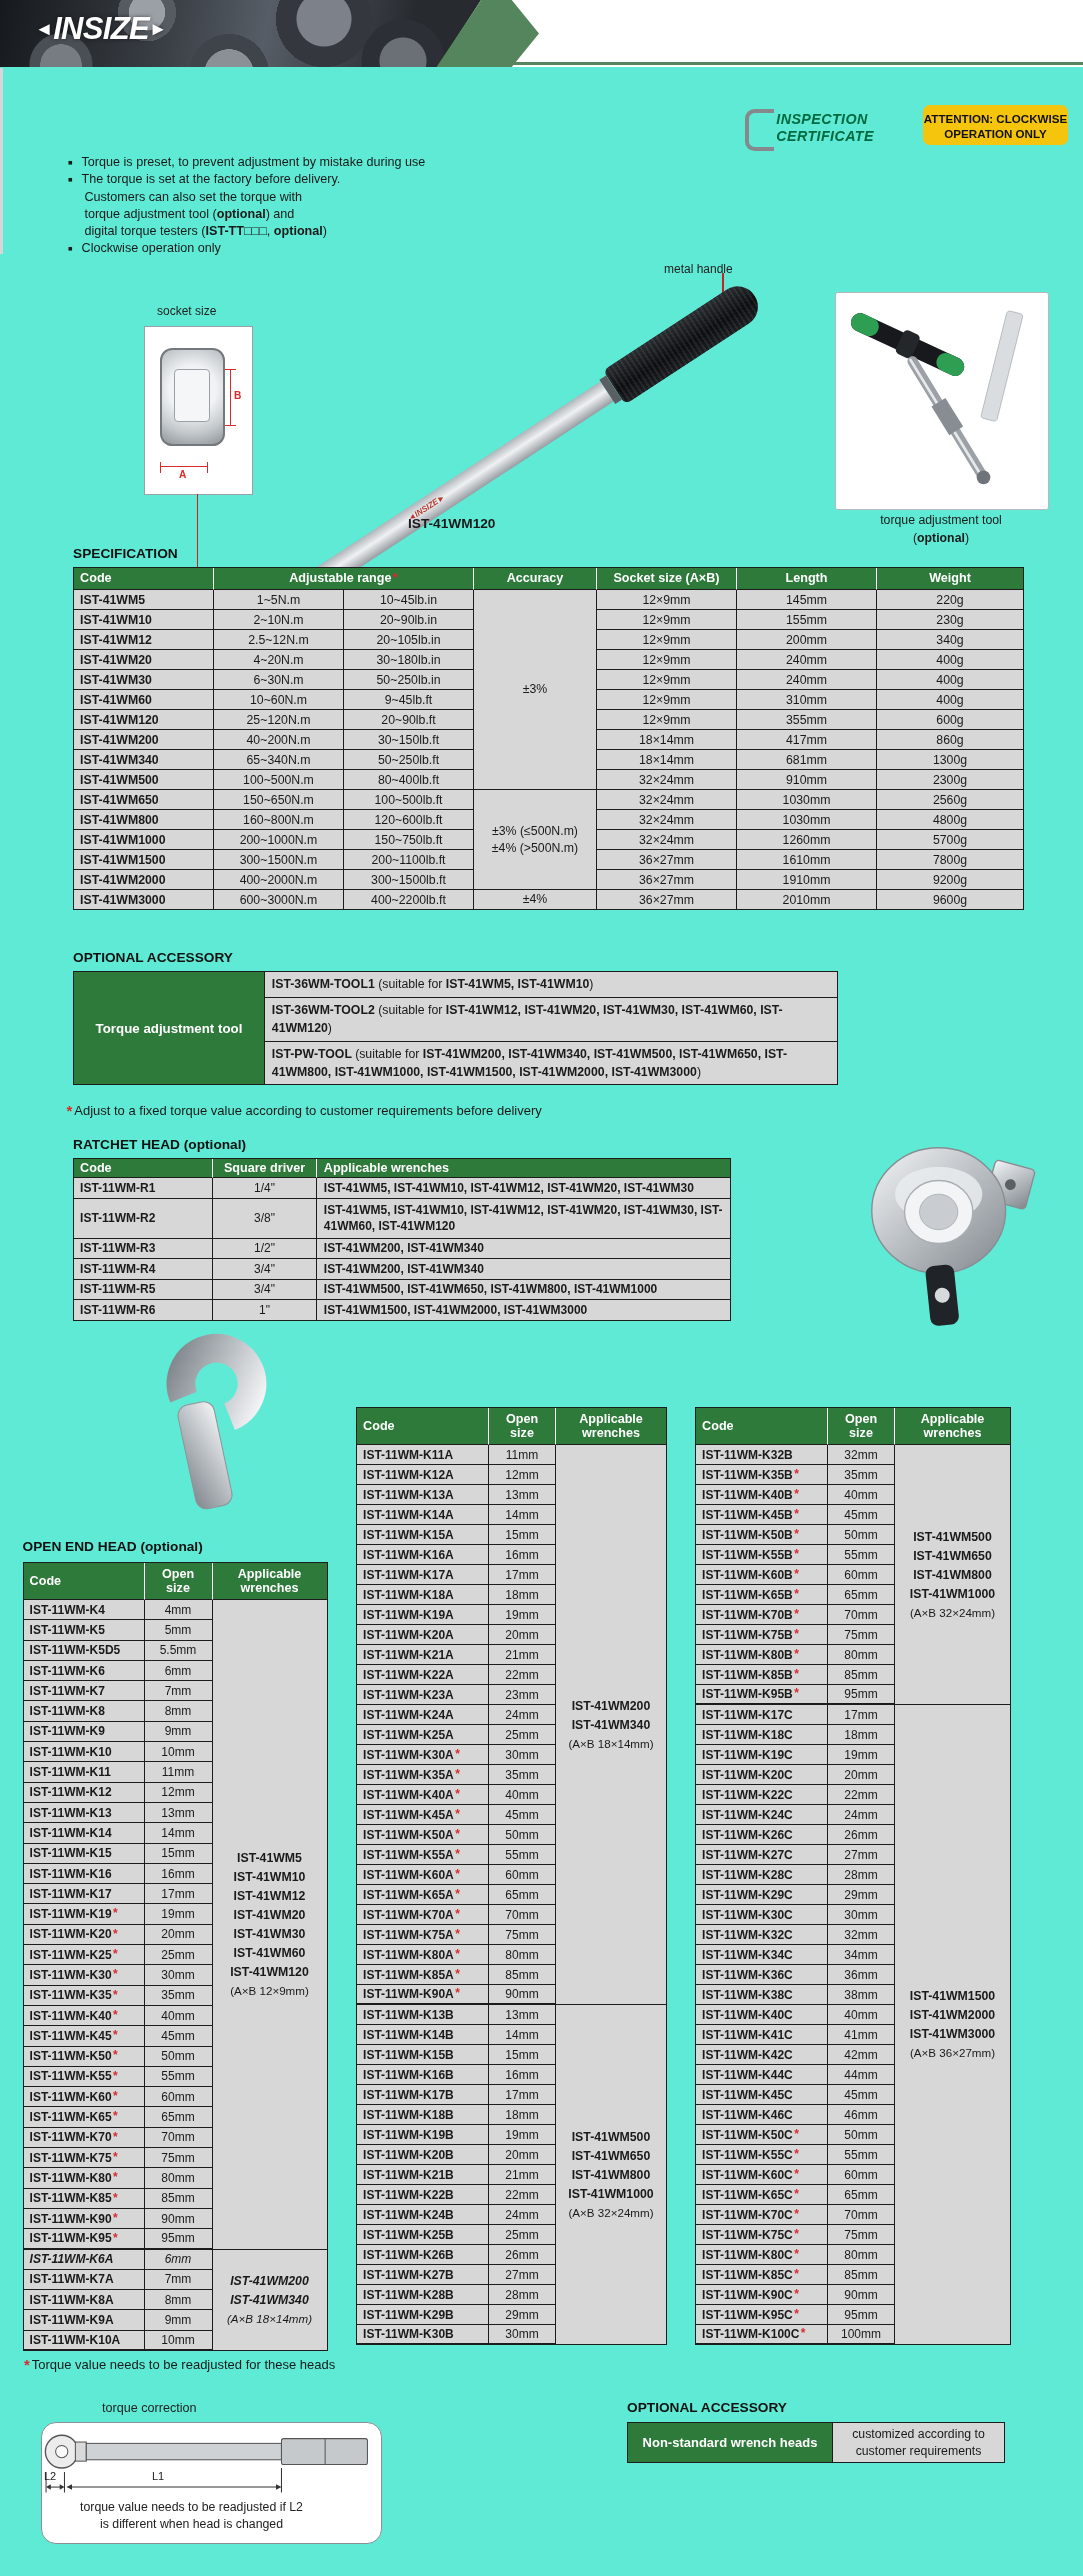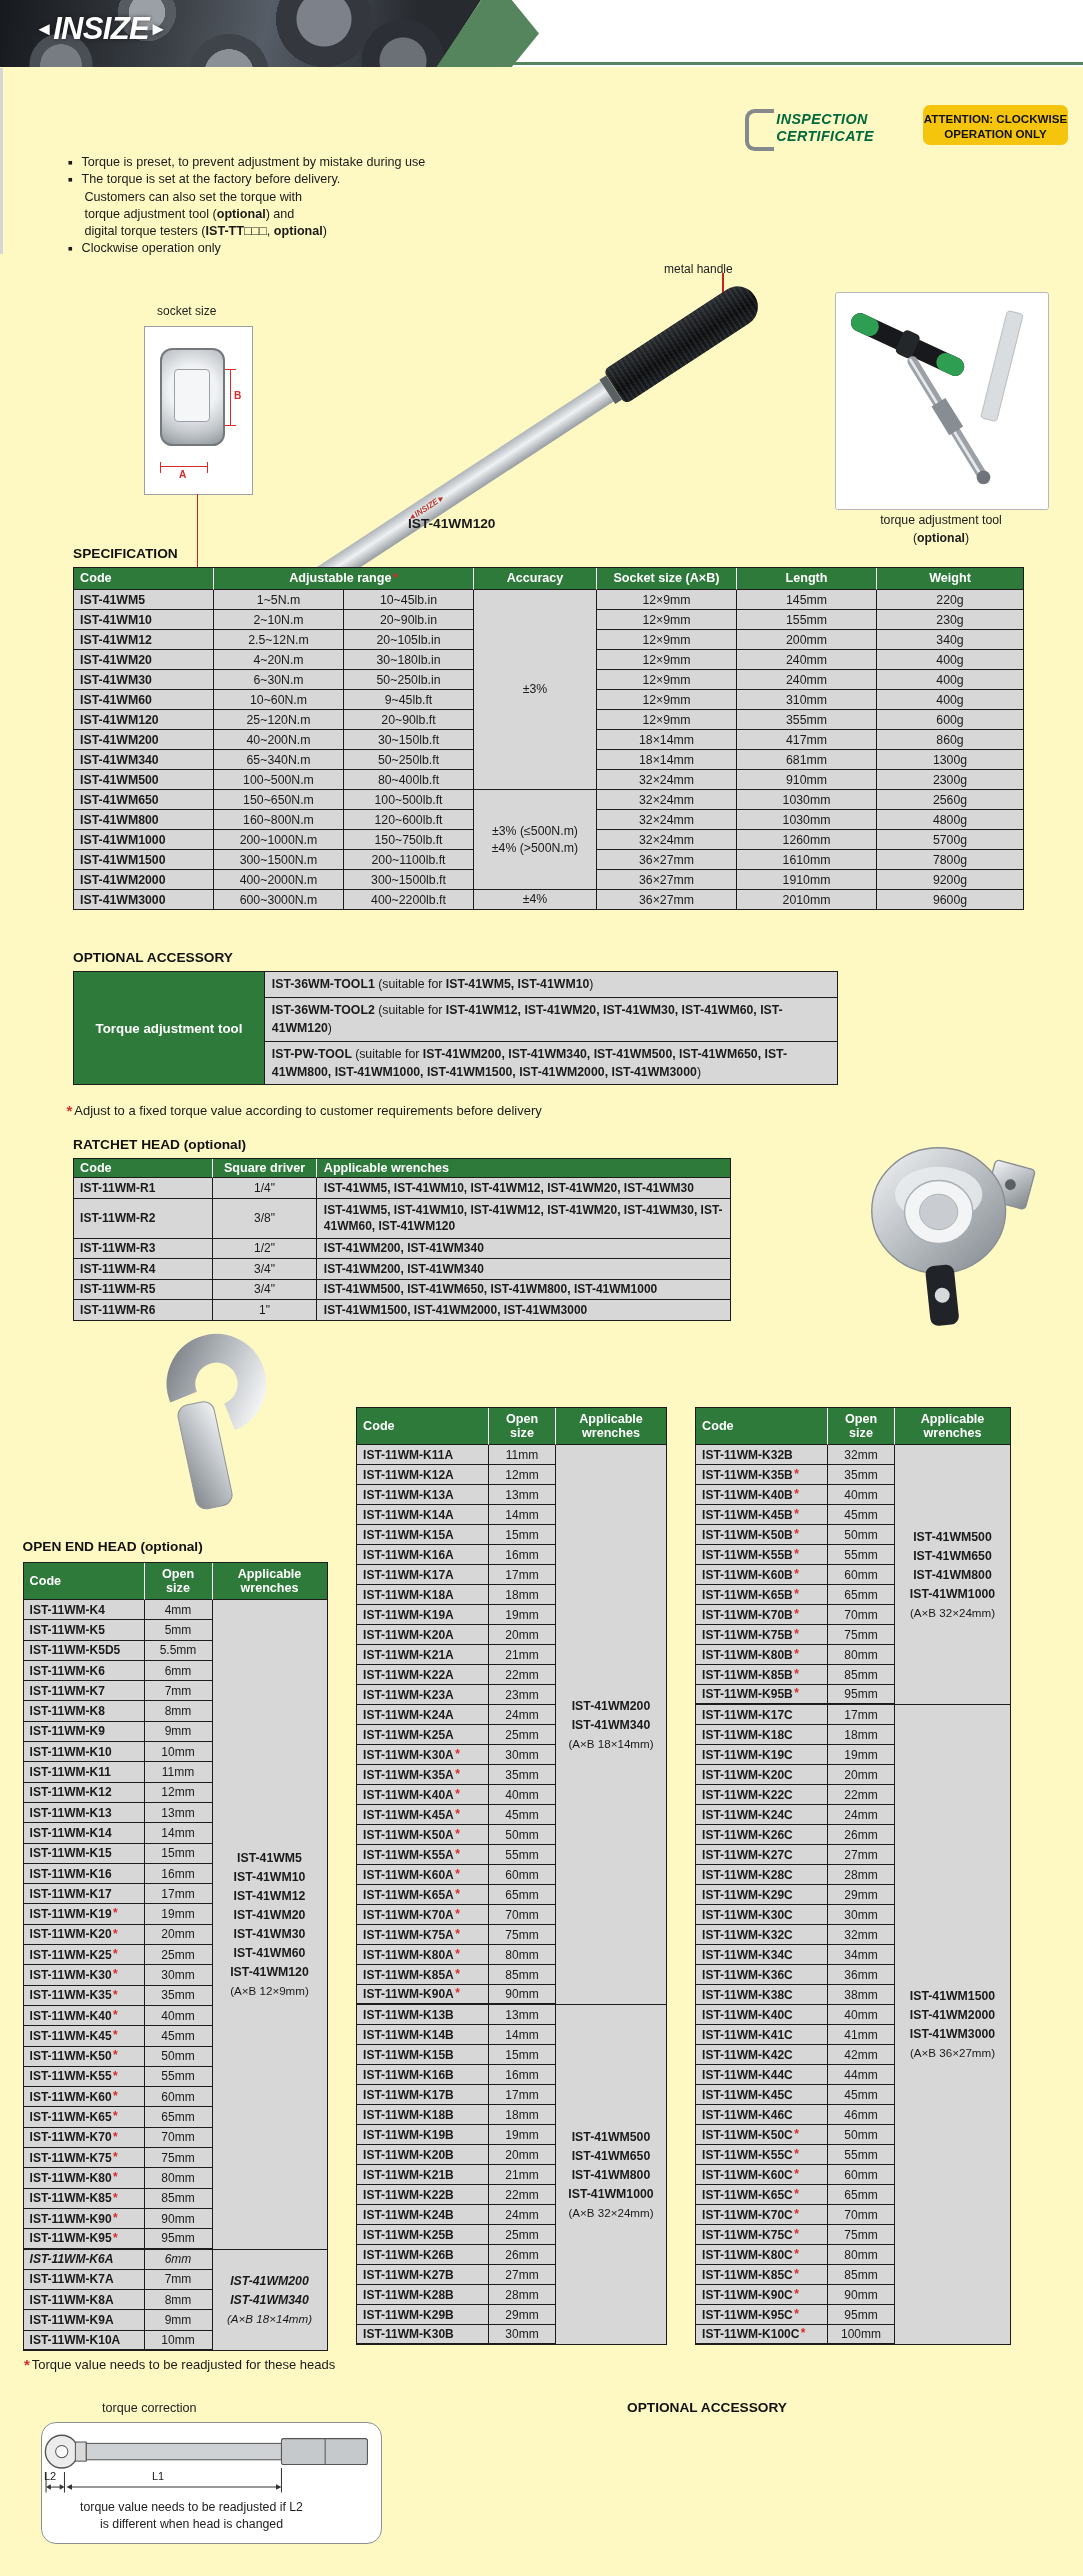--- a/index.html
+++ b/index.html
@@ -1,20 +1,20 @@
 <!DOCTYPE html>
 <html style="--green: #2e7a3b; --bannergreen: #55855c; --certgreen: #00693e; --yellow: #f5c50e; --red: #d92b2b; --gray: #d7d7d7; --bd: #1c1c1c;font-size:11px"><head>
 <meta charset="utf-8">
 <style>
   :root{
     --green:#2e7a3b; --bannergreen:#55855c; --certgreen:#00693e;
     --yellow:#f5c50e; --red:#d92b2b; --gray:#d7d7d7; --bd:#1c1c1c;
   }
   html,body{margin:0;padding:0;background:#fff;}
-  .page{position:relative;width:1084px;height:2576px;overflow:hidden;background:#fef9c3;
+  .page{position:relative;width:1084px;height:2576px;overflow:hidden;background:#5eead4;
         font-family:"Liberation Sans",sans-serif;color:#1a1a1a;}
   .abs{position:absolute;}
 
   
   .banner{position:absolute;left:0;top:0;width:1084px;height:67px;background:#fff;}
   .banner-photo{position:absolute;left:0;top:0;width:481px;height:67px;
     background:
       radial-gradient(circle at 61px 65px,#777c82 0 20.5px,#4a4f55 21px 31px,transparent 32px),
       radial-gradient(circle at 147px 12.3px,#9aa0a6 0 18px,#565b61 18.4px 29px,transparent 29px),
       radial-gradient(circle at 229px 74px,#8b9096 0 24.6px,#3f444a 25px 40px,transparent 40px),
@@ -1079,15 +1079,30 @@
     <line x1="36" y1="88" x2="342" y2="88" stroke="#333" stroke-width="1.5"></line>
     <polygon points="33,88 41,84 41,92" fill="#333"></polygon>
       <polygon points="348,88 340,84 340,92" fill="#333"></polygon>
   </svg>
   <div class="dim-l" style="left:44px;top:2470px;">L2</div>
   <div class="dim-l" style="left:152px;top:2470px;">L1</div>
   <div class="tc-note" style="top:2500px;">torque value needs to be readjusted if L2</div>
   <div class="tc-note" style="top:2517px;">is different when head is changed</div>
 
   <div class="s-head" style="left:627px;top:2400px;">OPTIONAL ACCESSORY</div>
+  <table class="grid" id="ns-table" style="left:627px;top:2422px;width:377px;">
+    <colgroup>
+        <col style="width:205px">
+        <col style="width:172px">
+      </colgroup>
+    <tbody>
+      <tr style="height:40px;">
+        <td class="ns-green">Non-standard wrench heads</td>
+        <td class="ns-val">
+          <div>customized according to</div>
+          <div>customer requirements</div>
+        </td>
+      </tr>
+    </tbody>
+  </table>
 
 </div>
 
 
 </body></html>

